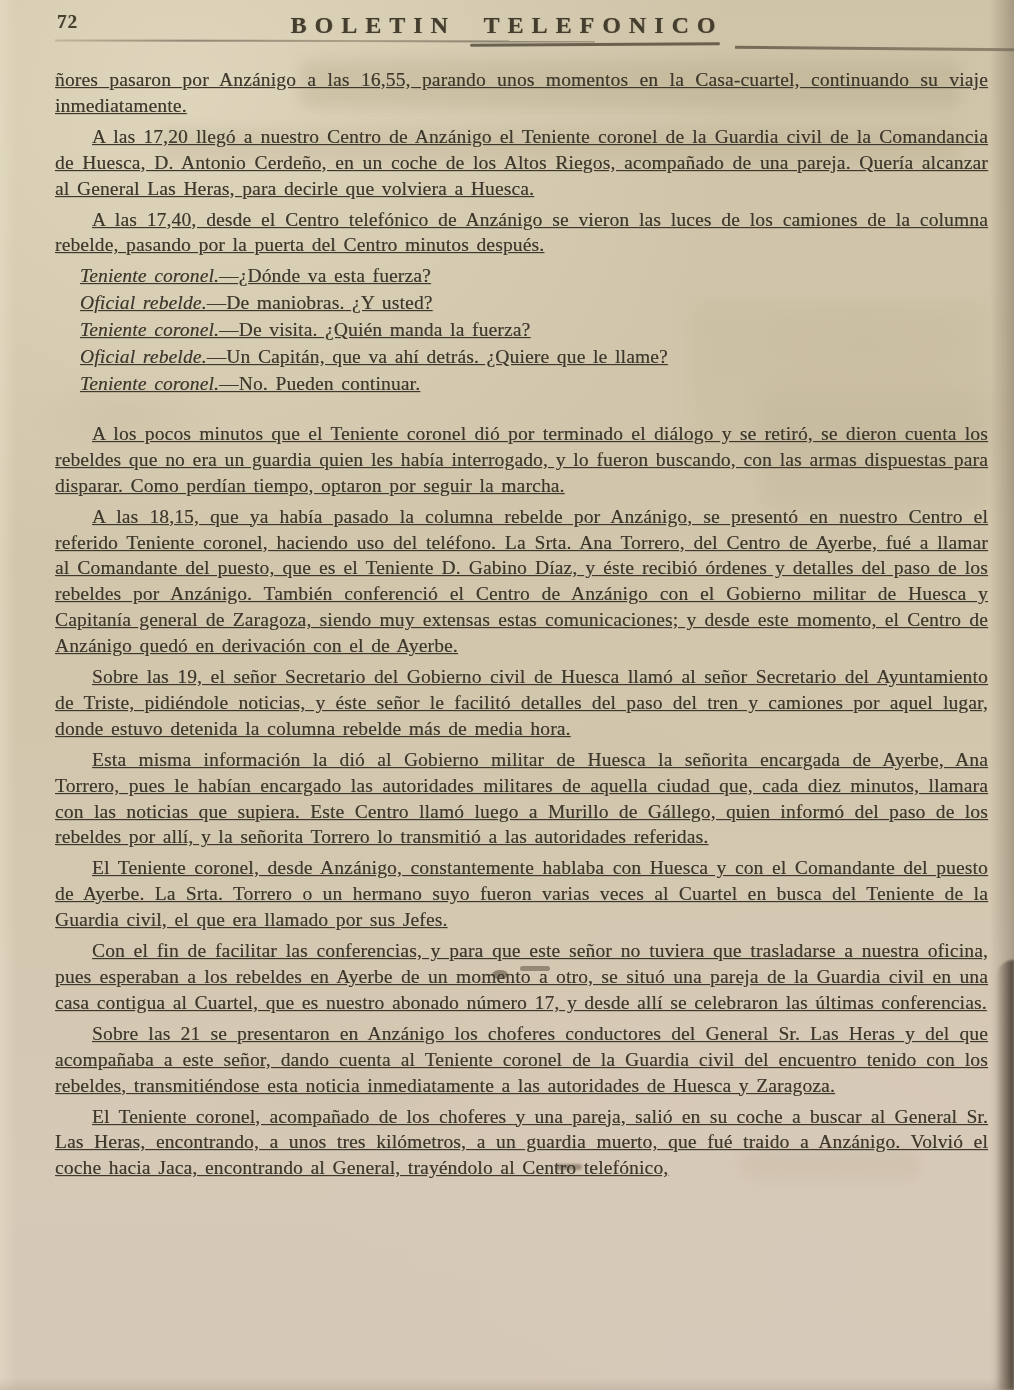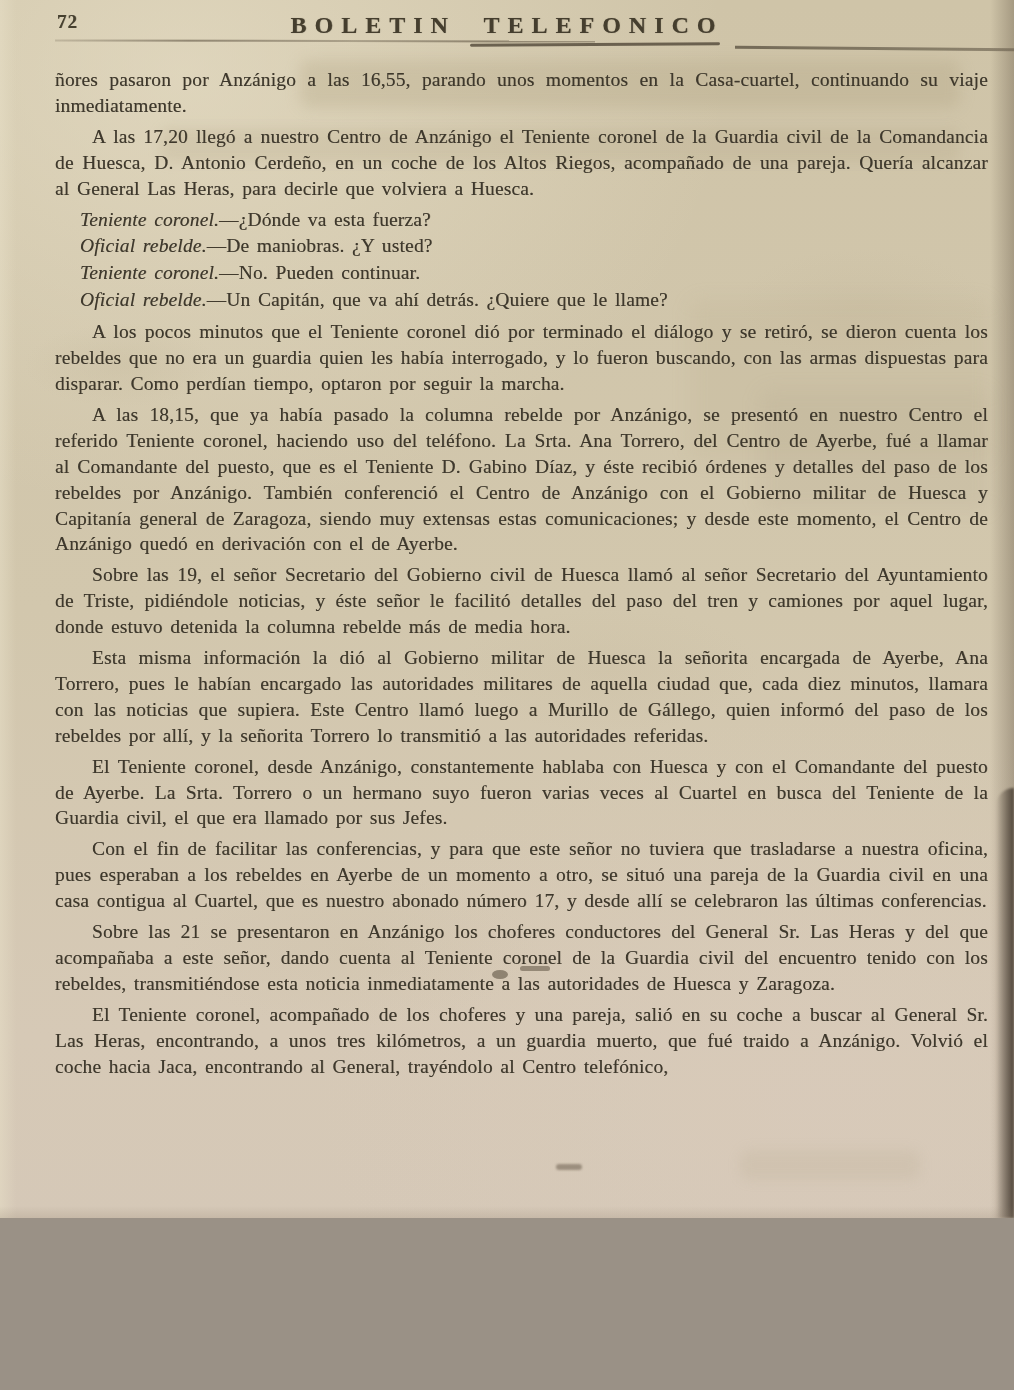--- a/index.html
+++ b/index.html
@@ -3,21 +3,21 @@
 <meta charset="utf-8">
 <style>
   html, body {
     margin: 0;
     padding: 0;
     background: #9a9186;
   }
   .page {
     position: relative;
     width: 1014px;
-    height: 1218px;
+    height: 1390px;
     overflow: hidden;
     background:
       radial-gradient(90% 60% at 18% 6%, rgba(235,227,204,0.55), rgba(235,227,204,0) 60%),
       radial-gradient(70% 45% at 80% 90%, rgba(218,203,188,0.5), rgba(218,203,188,0) 70%),
       linear-gradient(to bottom, #cfc4a8 0%, #d2c7ad 50%, #d6c9b6 85%, #d5c8b7 100%);
     font-family: "Liberation Serif", "DejaVu Serif", serif;
     color: #3e382c;
   }
   
   .page::before {
@@ -69,30 +69,31 @@
 
   .body-text {
     position: absolute;
     left: 55px; top: 67px; width: 933px;
     font-size: 19.4px;
     line-height: 25.9px;
     text-align: justify;
     letter-spacing: 0.2px;
     word-spacing: 2.5px;
     text-shadow: 0.35px 0.35px 0.55px rgba(62,56,44,0.5);
+    text-decoration: underline;
   }
   .body-text p { margin: 0 0 5px; }
   .body-text p.para { text-indent: 37px; }
   .body-text p.para.no-indent { text-indent: 0; }
   .body-text p.dialogue {
     margin: 0 0 1px;
     text-indent: 25px;
     text-align: left;
   }
-  .body-text p.dialogue + p.para { margin-top: 6px; }
+  .body-text p.dialogue + p.para { margin-top: 24px; }
   .speaker { font-style: italic; margin-top: 20px; }
 
   
   .smudge { position: absolute; pointer-events: none; border-radius: 10px; }
   .s1 { left: 300px; top: 60px;  width: 660px; height: 48px;  background: rgba(176,161,128,0.30); filter: blur(7px); }
   .s2 { left: 160px; top: 128px; width: 800px; height: 34px;  background: rgba(178,164,132,0.22); filter: blur(6px); }
   .s3 { left: 690px; top: 300px; width: 300px; height: 160px; background: rgba(180,166,136,0.15); filter: blur(9px); }
   .s4 { left: 760px; top: 390px; width: 230px; height: 120px; background: rgba(176,162,132,0.15); filter: blur(9px); }
   .s5 { left: 740px; top: 1150px; width: 180px; height: 30px; background: rgba(180,166,136,0.18); filter: blur(6px); }
   .m1 { left: 492px; top: 970px;  width: 16px; height: 9px;  background: rgba(84,72,56,0.55); filter: blur(0.6px); border-radius: 50%; }
@@ -142,24 +143,26 @@
   <div class="smudge s3"></div>
   <div class="smudge s4"></div>
   <div class="smudge s5"></div>
   <div class="smudge m1"></div>
   <div class="smudge m2"></div>
   <div class="smudge m3"></div>
 
   <div class="body-text">
       <p class="para no-indent">ñores pasaron por Anzánigo a las 16,55, parando unos momentos en la Casa-cuartel, continuando su viaje inmediatamente.</p>
       <p class="para">A las 17,20 llegó a nuestro Centro de Anzánigo el Teniente coronel de la Guardia civil de la Comandancia de Huesca, D. Antonio Cerdeño, en un coche de los Altos Riegos, acompañado de una pareja. Quería alcanzar al General Las Heras, para decirle que volviera a Huesca.</p>
+      <p class="para">A las 17,40, desde el Centro telefónico de Anzánigo se vieron las luces de los camiones de la columna rebelde, pasando por la puerta del Centro minutos después.</p>
       <p class="dialogue"><span class="speaker">Teniente coronel.</span><span>—¿Dónde va esta fuerza?</span></p>
       <p class="dialogue"><span class="speaker">Oficial rebelde.</span><span>—De maniobras. ¿Y usted?</span></p>
+      <p class="dialogue"><span class="speaker">Teniente coronel.</span><span>—De visita. ¿Quién manda la fuerza?</span></p>
+      <p class="dialogue"><span class="speaker">Oficial rebelde.</span><span>—Un Capitán, que va ahí detrás. ¿Quiere que le llame?</span></p>
       <p class="dialogue"><span class="speaker">Teniente coronel.</span><span>—No. Pueden continuar.</span></p>
-      <p class="dialogue"><span class="speaker">Oficial rebelde.</span><span>—Un Capitán, que va ahí detrás. ¿Quiere que le llame?</span></p>
       <p class="para">A los pocos minutos que el Teniente coronel dió por terminado el diálogo y se retiró, se dieron cuenta los rebeldes que no era un guardia quien les había interrogado, y lo fueron buscando, con las armas dispuestas para disparar. Como perdían tiempo, optaron por seguir la marcha.</p>
       <p class="para">A las 18,15, que ya había pasado la columna rebelde por Anzánigo, se presentó en nuestro Centro el referido Teniente coronel, haciendo uso del teléfono. La Srta. Ana Torrero, del Centro de Ayerbe, fué a llamar al Comandante del puesto, que es el Teniente D. Gabino Díaz, y éste recibió órdenes y detalles del paso de los rebeldes por Anzánigo. También conferenció el Centro de Anzánigo con el Gobierno militar de Huesca y Capitanía general de Zaragoza, siendo muy extensas estas comunicaciones; y desde este momento, el Centro de Anzánigo quedó en derivación con el de Ayerbe.</p>
       <p class="para">Sobre las 19, el señor Secretario del Gobierno civil de Huesca llamó al señor Secretario del Ayuntamiento de Triste, pidiéndole noticias, y éste señor le facilitó detalles del paso del tren y camiones por aquel lugar, donde estuvo detenida la columna rebelde más de media hora.</p>
       <p class="para">Esta misma información la dió al Gobierno militar de Huesca la señorita encargada de Ayerbe, Ana Torrero, pues le habían encargado las autoridades militares de aquella ciudad que, cada diez minutos, llamara con las noticias que supiera. Este Centro llamó luego a Murillo de Gállego, quien informó del paso de los rebeldes por allí, y la señorita Torrero lo transmitió a las autoridades referidas.</p>
       <p class="para">El Teniente coronel, desde Anzánigo, constantemente hablaba con Huesca y con el Comandante del puesto de Ayerbe. La Srta. Torrero o un hermano suyo fueron varias veces al Cuartel en busca del Teniente de la Guardia civil, el que era llamado por sus Jefes.</p>
       <p class="para">Con el fin de facilitar las conferencias, y para que este señor no tuviera que trasladarse a nuestra oficina, pues esperaban a los rebeldes en Ayerbe de un momento a otro, se situó una pareja de la Guardia civil en una casa contigua al Cuartel, que es nuestro abonado número 17, y desde allí se celebraron las últimas conferencias.</p>
       <p class="para">Sobre las 21 se presentaron en Anzánigo los choferes conductores del General Sr. Las Heras y del que acompañaba a este señor, dando cuenta al Teniente coronel de la Guardia civil del encuentro tenido con los rebeldes, transmitiéndose esta noticia inmediatamente a las autoridades de Huesca y Zaragoza.</p>
       <p class="para">El Teniente coronel, acompañado de los choferes y una pareja, salió en su coche a buscar al General Sr. Las Heras, encontrando, a unos tres kilómetros, a un guardia muerto, que fué traido a Anzánigo. Volvió el coche hacia Jaca, encontrando al General, trayéndolo al Centro telefónico,</p>
     </div>
 

